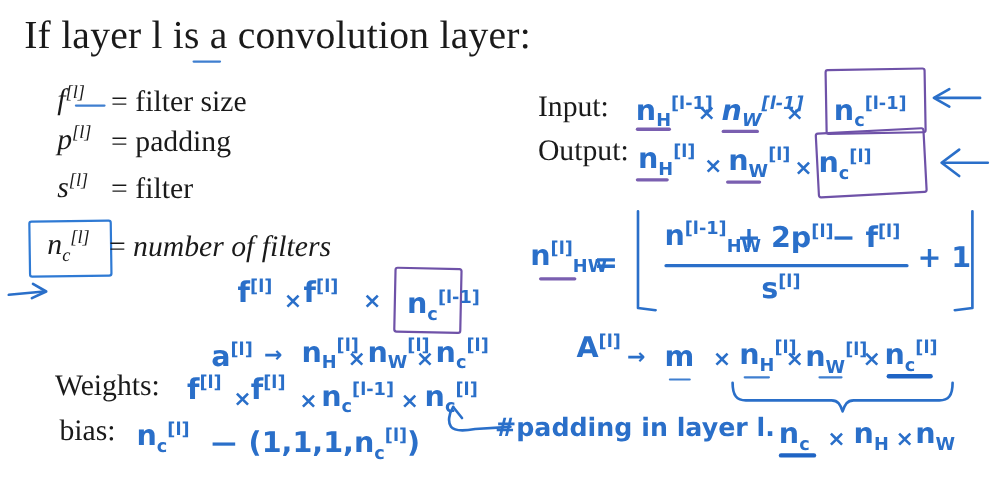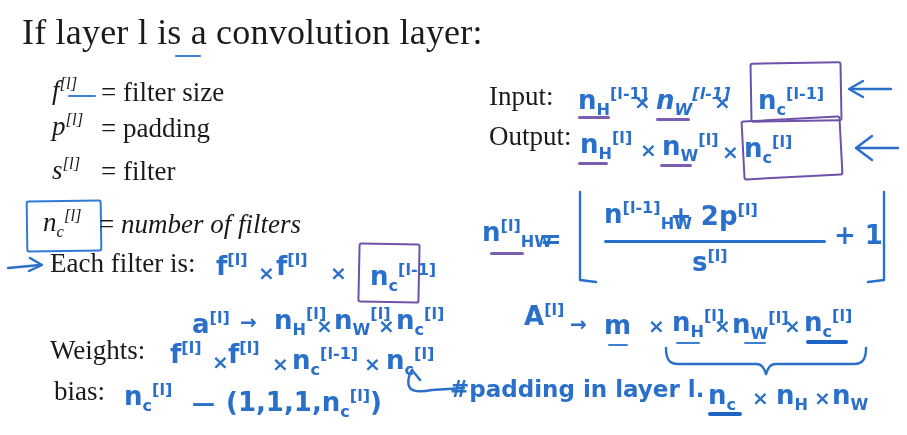--- a/index.html
+++ b/index.html
@@ -103,21 +103,20 @@
   <div class="printed mathitalic" style="left:43px;top:208px;">
     <span>n</span><sub class="br">c</sub><sup class="br">[l]</sup>
   </div>
   <div class="printed label" style="left:99px;top:211px;">=</div>
   <div class="printed label" style="left:121px;top:211px;font-style:italic;">number of filters</div>
 
   <svg class="ink" style="left:6px;top:255px;width:44px;height:22px;" viewBox="0 0 44 22">
     <path d="M2,13 L34,10"></path>
     <path d="M24,3 L36,10 L23,16"></path>
   </svg>
-  <div class="printed label" style="left:50px;top:250px;">Each filter is:</div>
 
   <div class="hand hw-xl" style="left:216px;top:252px;">
     <span>f</span><sup>[l]</sup>
   </div>
   <div class="hand hw-md" style="left:258px;top:263px;">×</div>
   <div class="hand hw-xl" style="left:276px;top:252px;">
     <span>f</span><sup>[l]</sup>
   </div>
   <div class="hand hw-md" style="left:330px;top:263px;">×</div>
   <div class="box" style="left:358px;top:243px;width:58px;height:56px;transform:rotate(1.2deg);"></div>
@@ -224,20 +223,23 @@
   </svg>
   <svg class="ink" style="left:866px;top:192px;width:26px;height:94px;" viewBox="0 0 26 94">
     <path d="M18,0 L18,88 L2,90"></path>
   </svg>
 
   <div class="hand hw-xl" style="left:604px;top:200px;">
     <span>n</span><sup>[l-1]</sup><sub>HW</sub>
   </div>
   <div class="hand hw-xl" style="left:670px;top:202px;">
     <span>+ 2p</span><sup>[l]</sup>
+  </div>
+  <div class="hand hw-xl" style="left:756px;top:202px;">
+    <span>− f</span><sup>[l]</sup>
   </div>
 
   <div class="frac" style="left:604px;top:240px;width:222px;">
     <div class="bar" style="left:0;top:0;width:222px;"></div>
   </div>
 
   <div class="hand hw-xl" style="left:692px;top:248px;">
     <span>s</span><sup>[l]</sup>
   </div>
 

